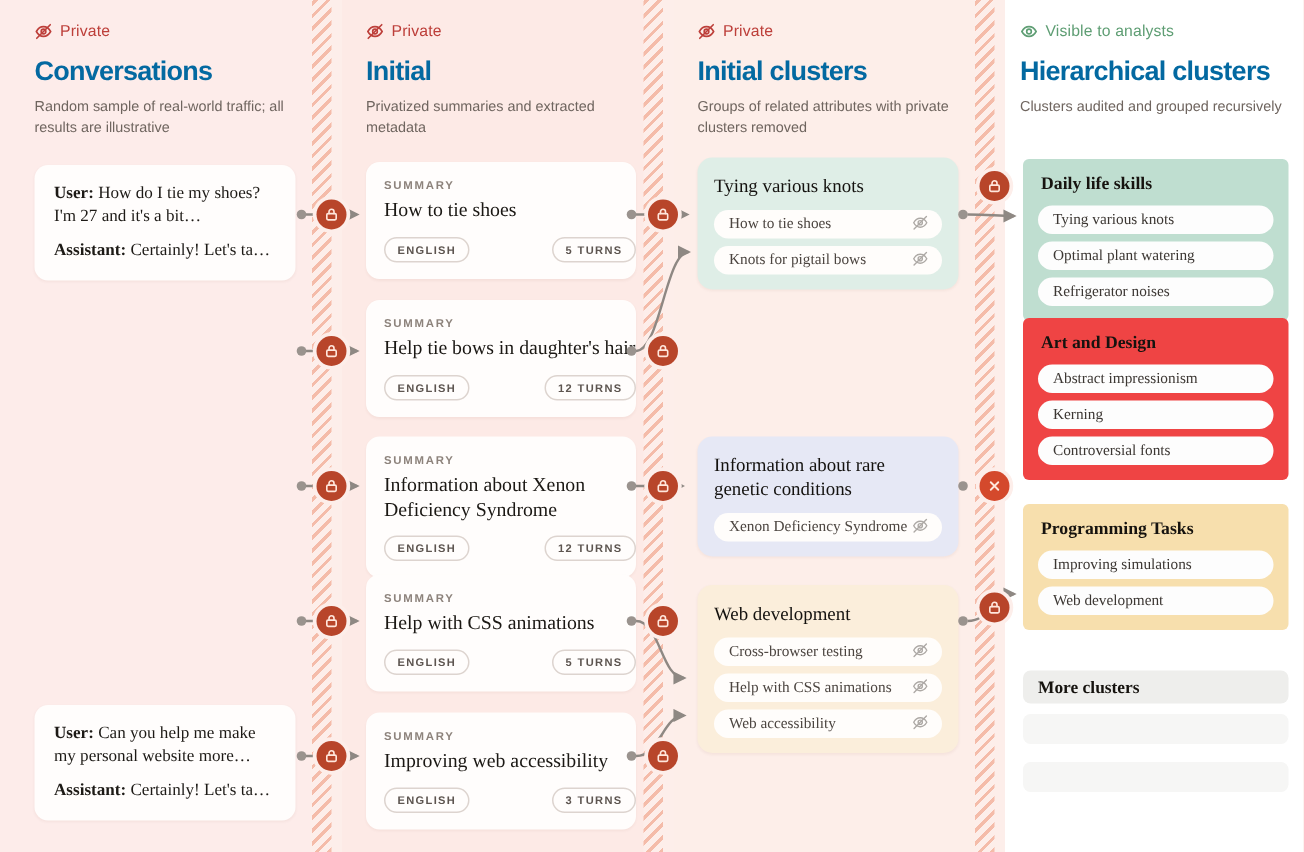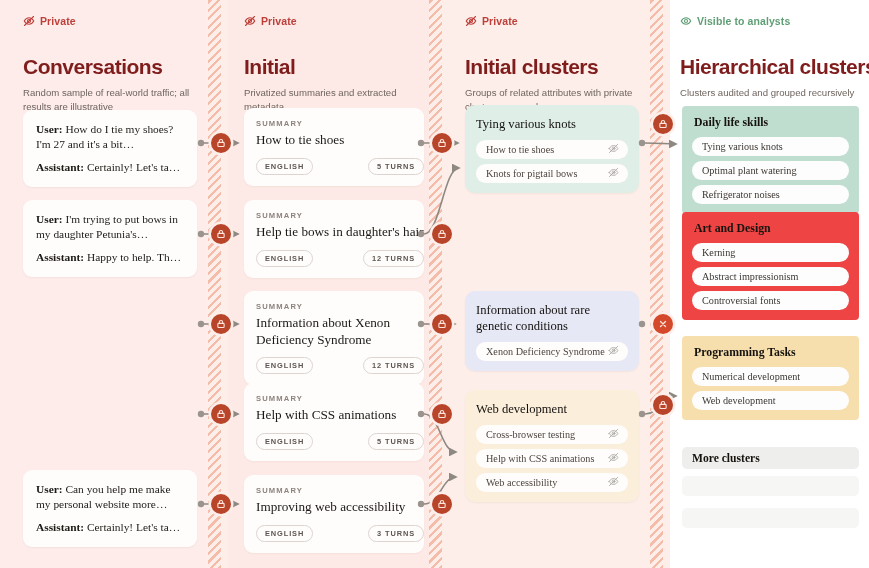--- a/index.html
+++ b/index.html
@@ -37,30 +37,30 @@
 
   
   .col-head { position: absolute; top: 14px; }
   #head1 { left: 23px;  width: 185px; }
   #head2 { left: 244px; width: 185px; }
   #head3 { left: 465px; width: 190px; }
   #head4 { left: 680px; width: 196px; }
 
   .badge { display: flex; align-items: center; gap: 5px; height: 14px; }
   .badge-text {
-    font-size: 10.5px; font-weight: bold; letter-spacing: .1px;
+    font-size: 10.5px; font-weight: normal; letter-spacing: .1px;
     color: #bd3f3a;
   }
   .badge.vis .badge-text { color: #5f9e74; }
   .badge svg { display: block; }
 
   .col-title {
-    margin-top: 27px;
-    font-size: 21px; font-weight: bold; letter-spacing: -.5px;
-    color: #7f1d1d; white-space: nowrap;
+    margin-top: 9px;
+    font-size: 18px; font-weight: bold; letter-spacing: -.5px;
+    color: #0369a1; white-space: nowrap;
   }
   .col-sub {
     margin-top: 7px;
     font-size: 9.6px; line-height: 13.5px; color: #6f655f;
   }
 
   
   .card {
     position: absolute;
     background: #fffdfc;
@@ -236,24 +236,20 @@
       </span>
       <span class="badge-text">Visible to analysts</span>
     </div>
     <div class="col-title">Hierarchical clusters</div>
     <div class="col-sub">Clusters audited and grouped recursively</div>
   </div>
 
   <div class="card conv" style="top:110px">
     <div class="line"><b>User:</b> <span>How do I tie my shoes? I'm 27 and it's a bit…</span></div>
     <div class="line"><b>Assistant:</b> <span>Certainly! Let's ta…</span></div>
-  </div>
-  <div class="card conv" style="top:200px">
-    <div class="line"><b>User:</b> <span>I'm trying to put bows in my daughter Petunia's…</span></div>
-    <div class="line"><b>Assistant:</b> <span>Happy to help. Th…</span></div>
   </div>
   <div class="card conv" style="top:470px">
     <div class="line"><b>User:</b> <span>Can you help me make my personal website more…</span></div>
     <div class="line"><b>Assistant:</b> <span>Certainly! Let's ta…</span></div>
   </div>
 
   <div class="card facet" style="top:108px">
     <div class="kicker">SUMMARY</div>
     <div class="ftitle">How to tie shoes</div>
     <div class="pills">
@@ -384,36 +380,36 @@
       <div class="hrow">
           <span>Refrigerator noises</span>
         </div>
     </div>
   </div>
 
   <div class="card hcluster" style="top:212px;background:#ef4444">
     <div class="htitle">Art and Design</div>
     <div class="hitems">
       <div class="hrow">
+          <span>Abstract impressionism</span>
+        </div>
+      <div class="hrow">
           <span>Kerning</span>
-        </div>
-      <div class="hrow">
-          <span>Abstract impressionism</span>
         </div>
       <div class="hrow">
           <span>Controversial fonts</span>
         </div>
     </div>
   </div>
 
   <div class="card hcluster" style="top:336px;background:#f7dfad">
     <div class="htitle">Programming Tasks</div>
     <div class="hitems">
       <div class="hrow">
-          <span>Numerical development</span>
+          <span>Improving simulations</span>
         </div>
       <div class="hrow">
           <span>Web development</span>
         </div>
     </div>
   </div>
 
   <div id="more-clusters">
     <span class="htitle">More clusters</span>
   </div>

